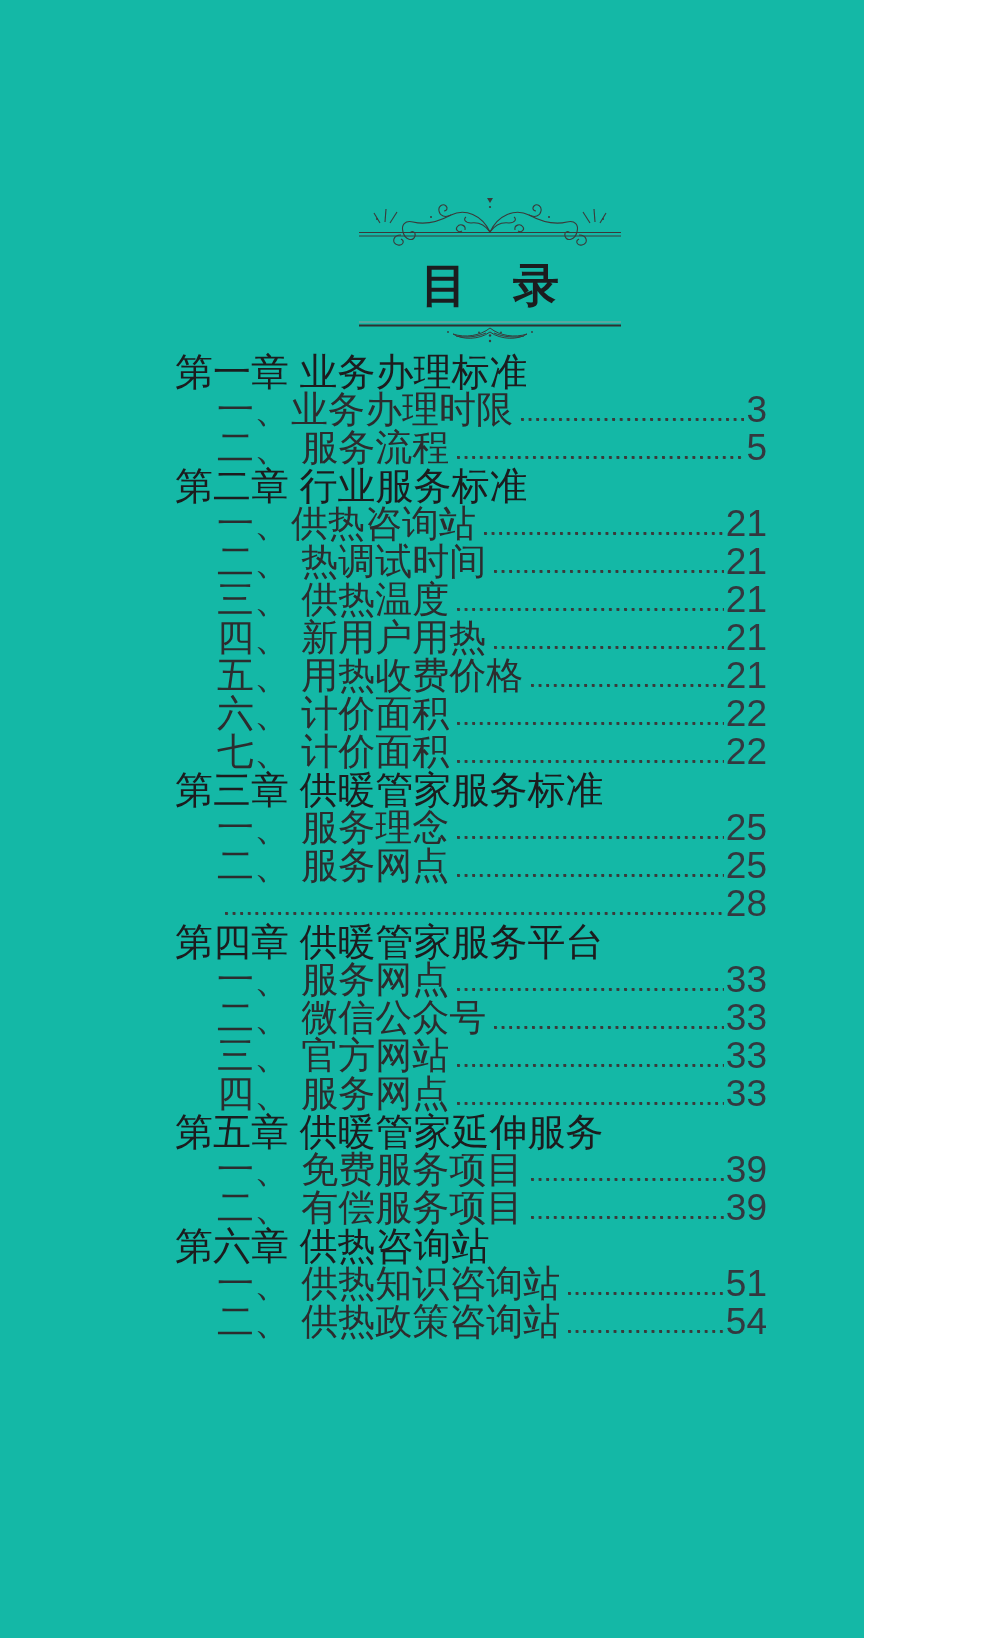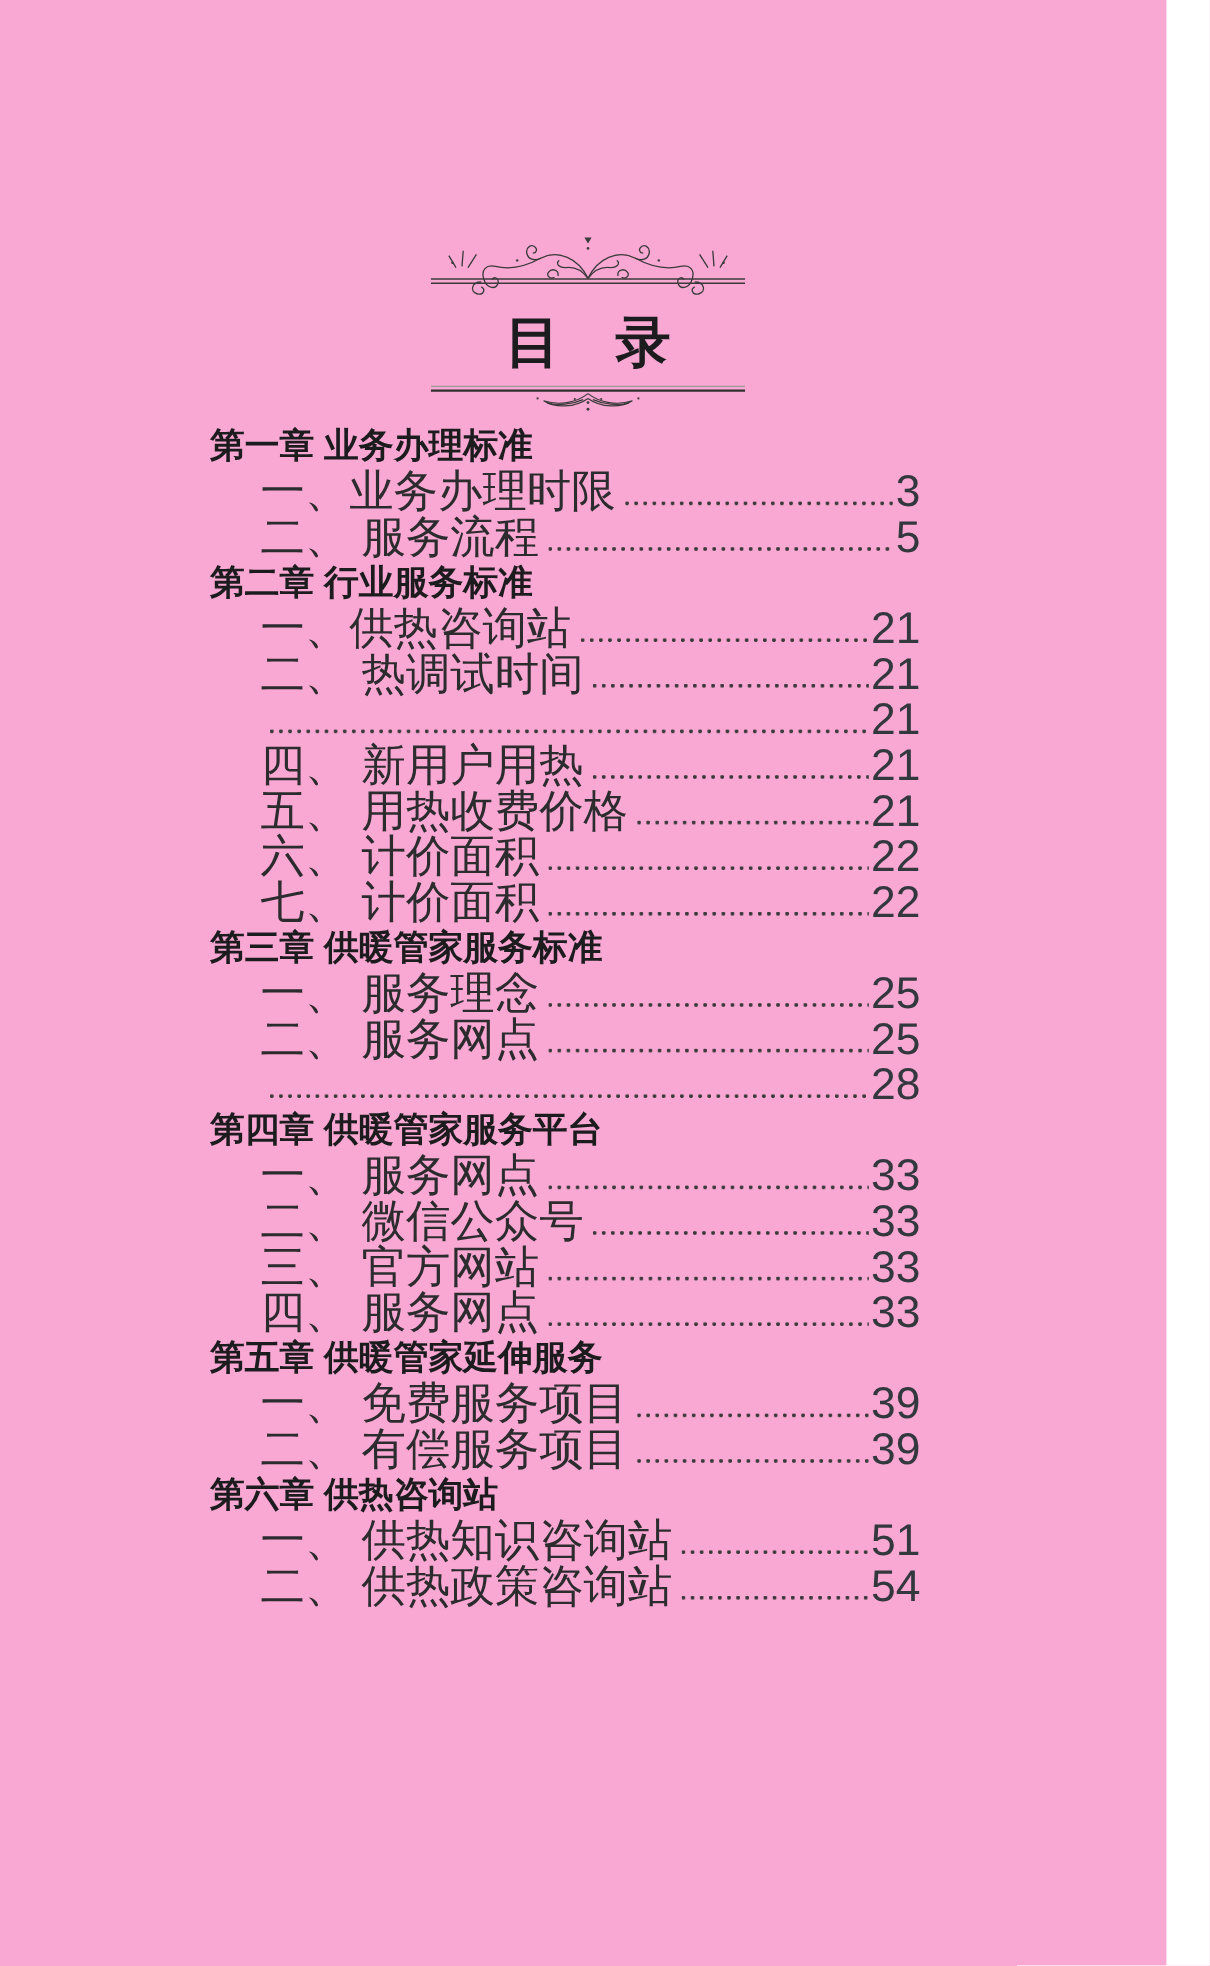--- a/index.html
+++ b/index.html
@@ -1,39 +1,39 @@
 <!DOCTYPE html>
 <html><head>
 <meta charset="utf-8">
 <style>
   html,body{margin:0;padding:0;background:#ffffff;}
   body{
     width:1008px;height:1638px;
     font-family:"Liberation Sans","DejaVu Sans",sans-serif;
   }
   .page{
-    position:relative;width:972px;height:1638px;
-    background:#f9a8d4;overflow:hidden;
+    position:relative;width:864px;height:1638px;
+    background:#14b8a6;overflow:hidden;
   }
   .content{
     position:absolute;left:175px;top:195px;width:592px;
   }
   .head{
     width:262px;margin-left:184px;
   }
   .orn{display:block;}
   .title{
     text-align:center;
     font-size:46px;line-height:56px;
     font-weight:bold;color:#1c1c1e;
     margin:4px 0 6px 0;
   }
   .toc{margin-top:8px;}
   .chapter-title{
-    font-size:29px;font-weight:bold;color:#1c1c1e;
+    font-size:38px;font-weight:normal;color:#1c1c1e;
     height:38px;line-height:38px;
     white-space:pre;
   }
   .entry{
     display:flex;align-items:flex-end;
     height:38px;padding-left:42px;
     font-size:37px;color:#2c2c2e;
   }
   .entry .label{line-height:38px;white-space:pre;}
   .dots{
@@ -117,20 +117,21 @@
           <span class="label">一、供热咨询站</span>
           <span class="dots"></span>
           <span class="pagenum">21</span>
         </div>
         <div class="entry">
           <span class="label">二、 热调试时间</span>
           <span class="dots"></span>
           <span class="pagenum">21</span>
         </div>
         <div class="entry">
+          <span class="label">三、 供热温度</span>
           <span class="dots"></span>
           <span class="pagenum">21</span>
         </div>
         <div class="entry">
           <span class="label">四、 新用户用热</span>
           <span class="dots"></span>
           <span class="pagenum">21</span>
         </div>
         <div class="entry">
           <span class="label">五、 用热收费价格</span>

